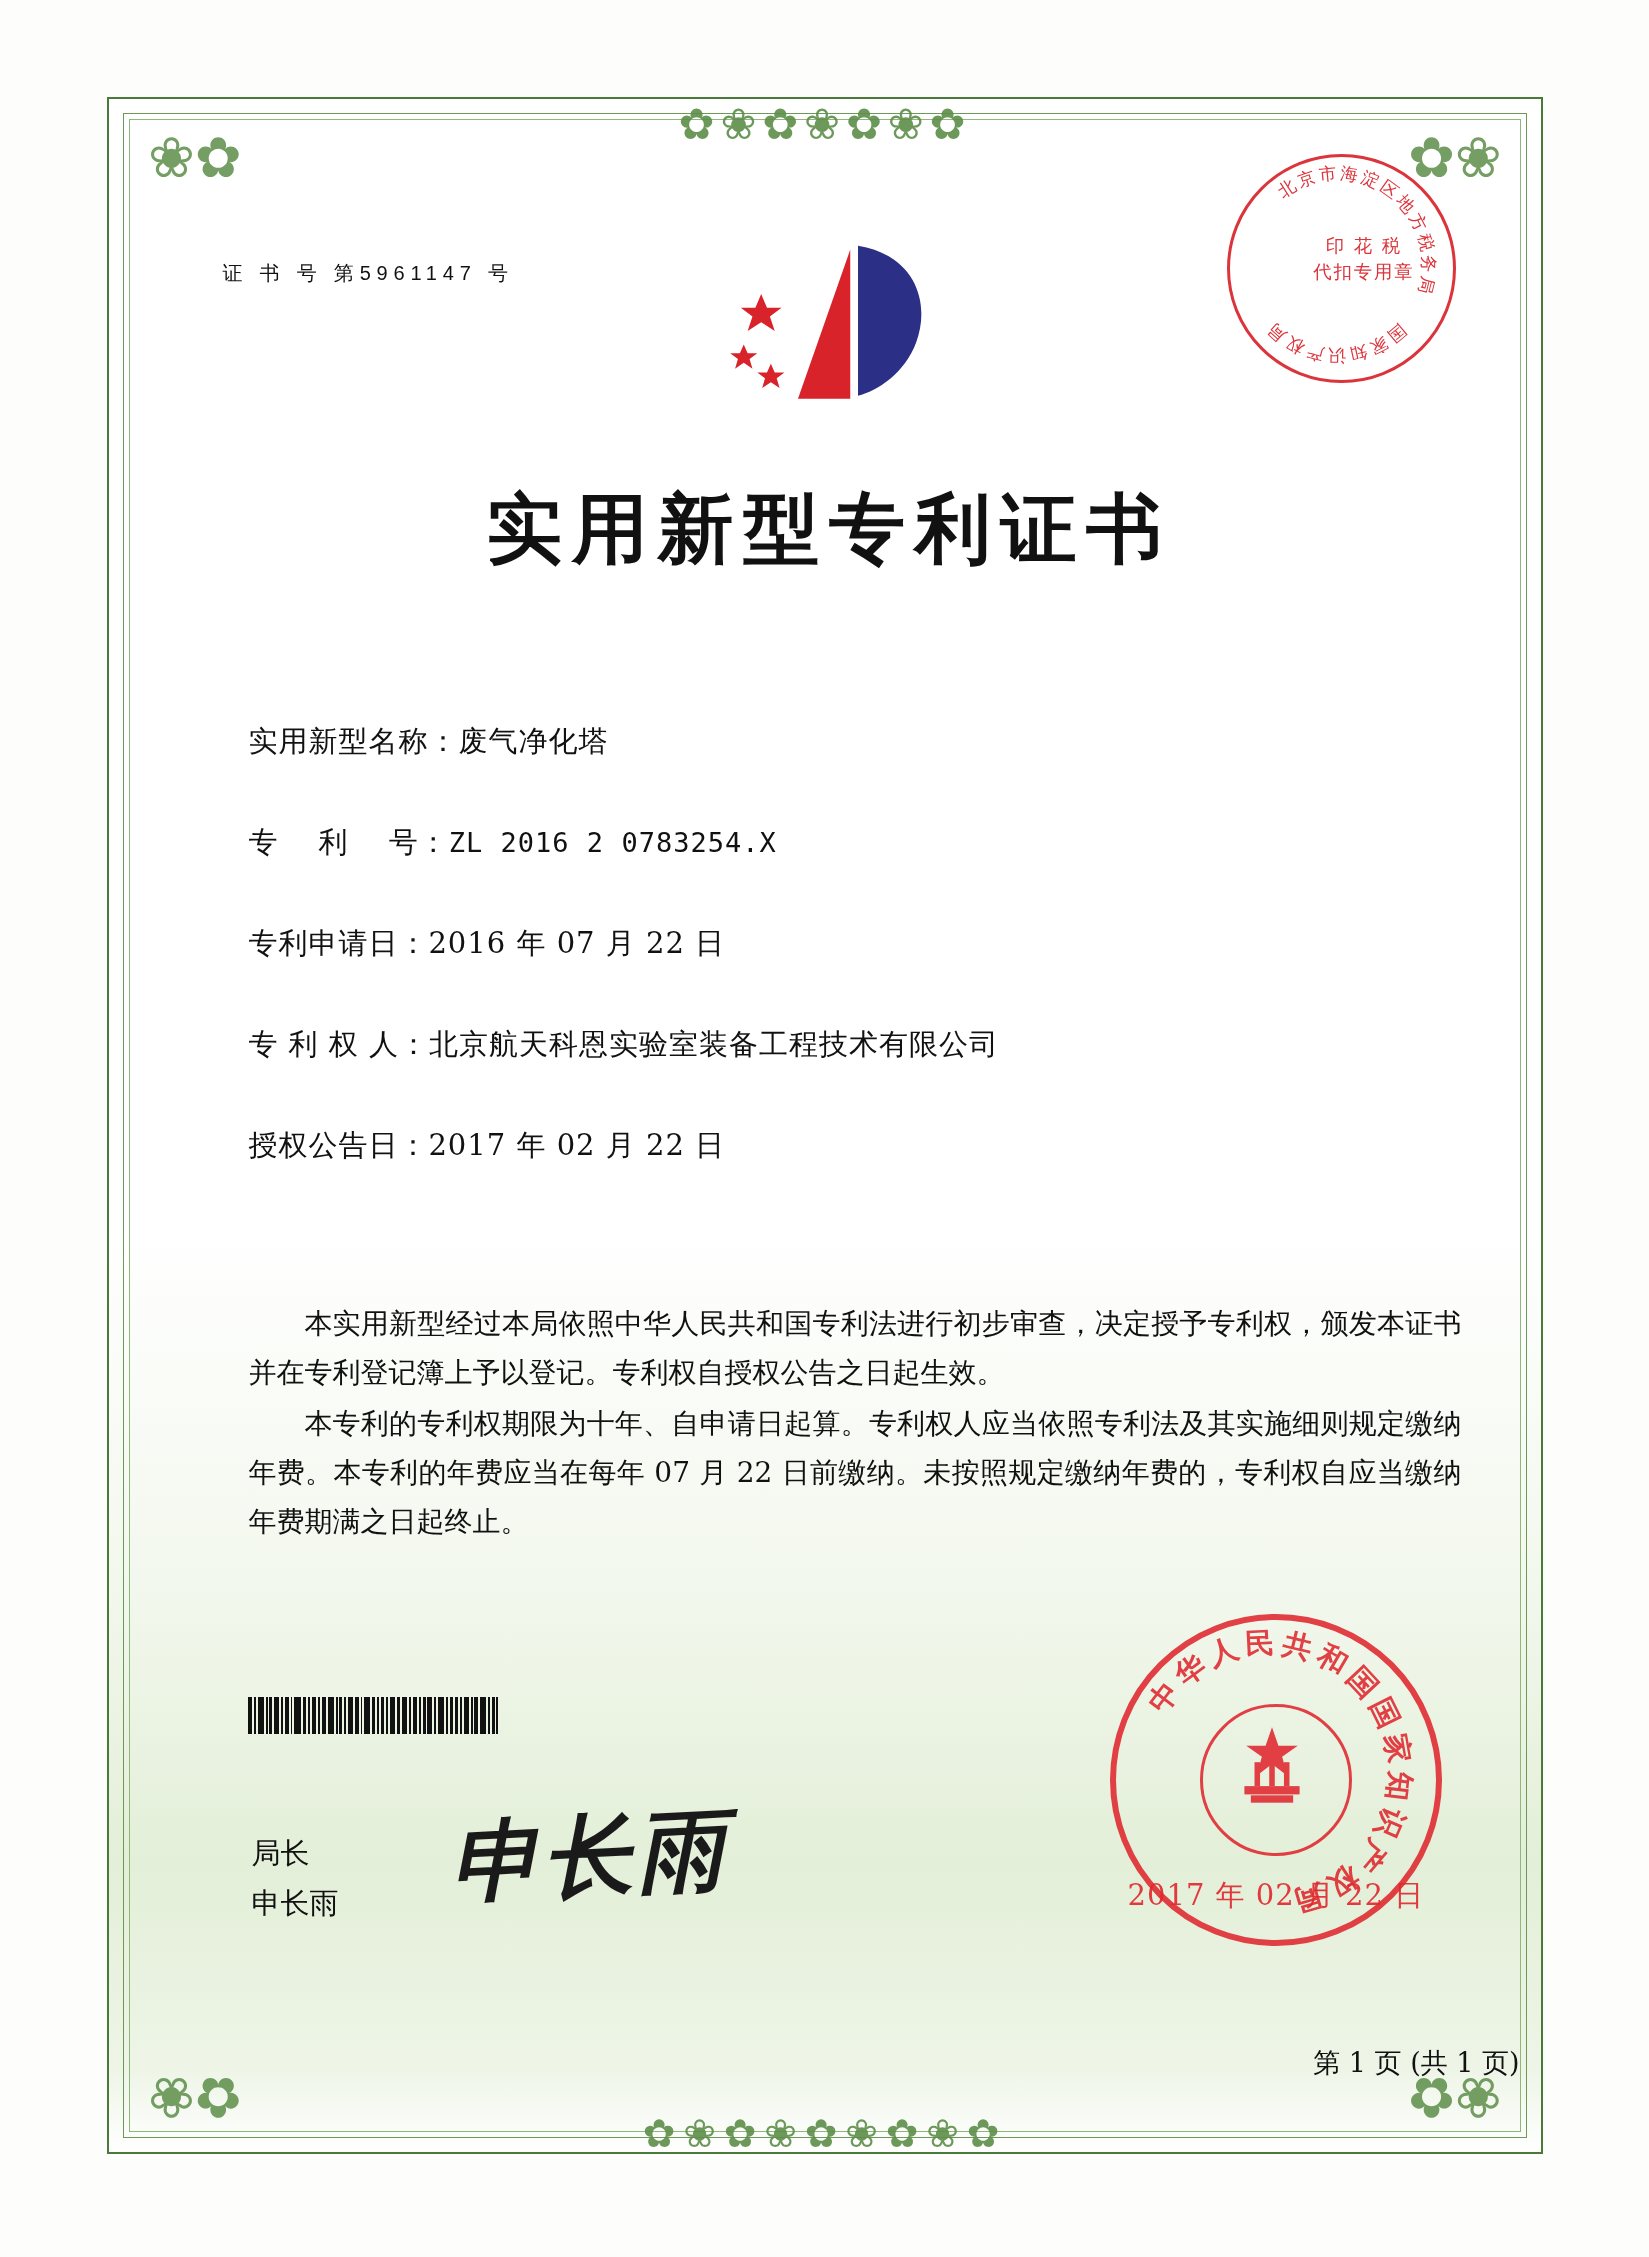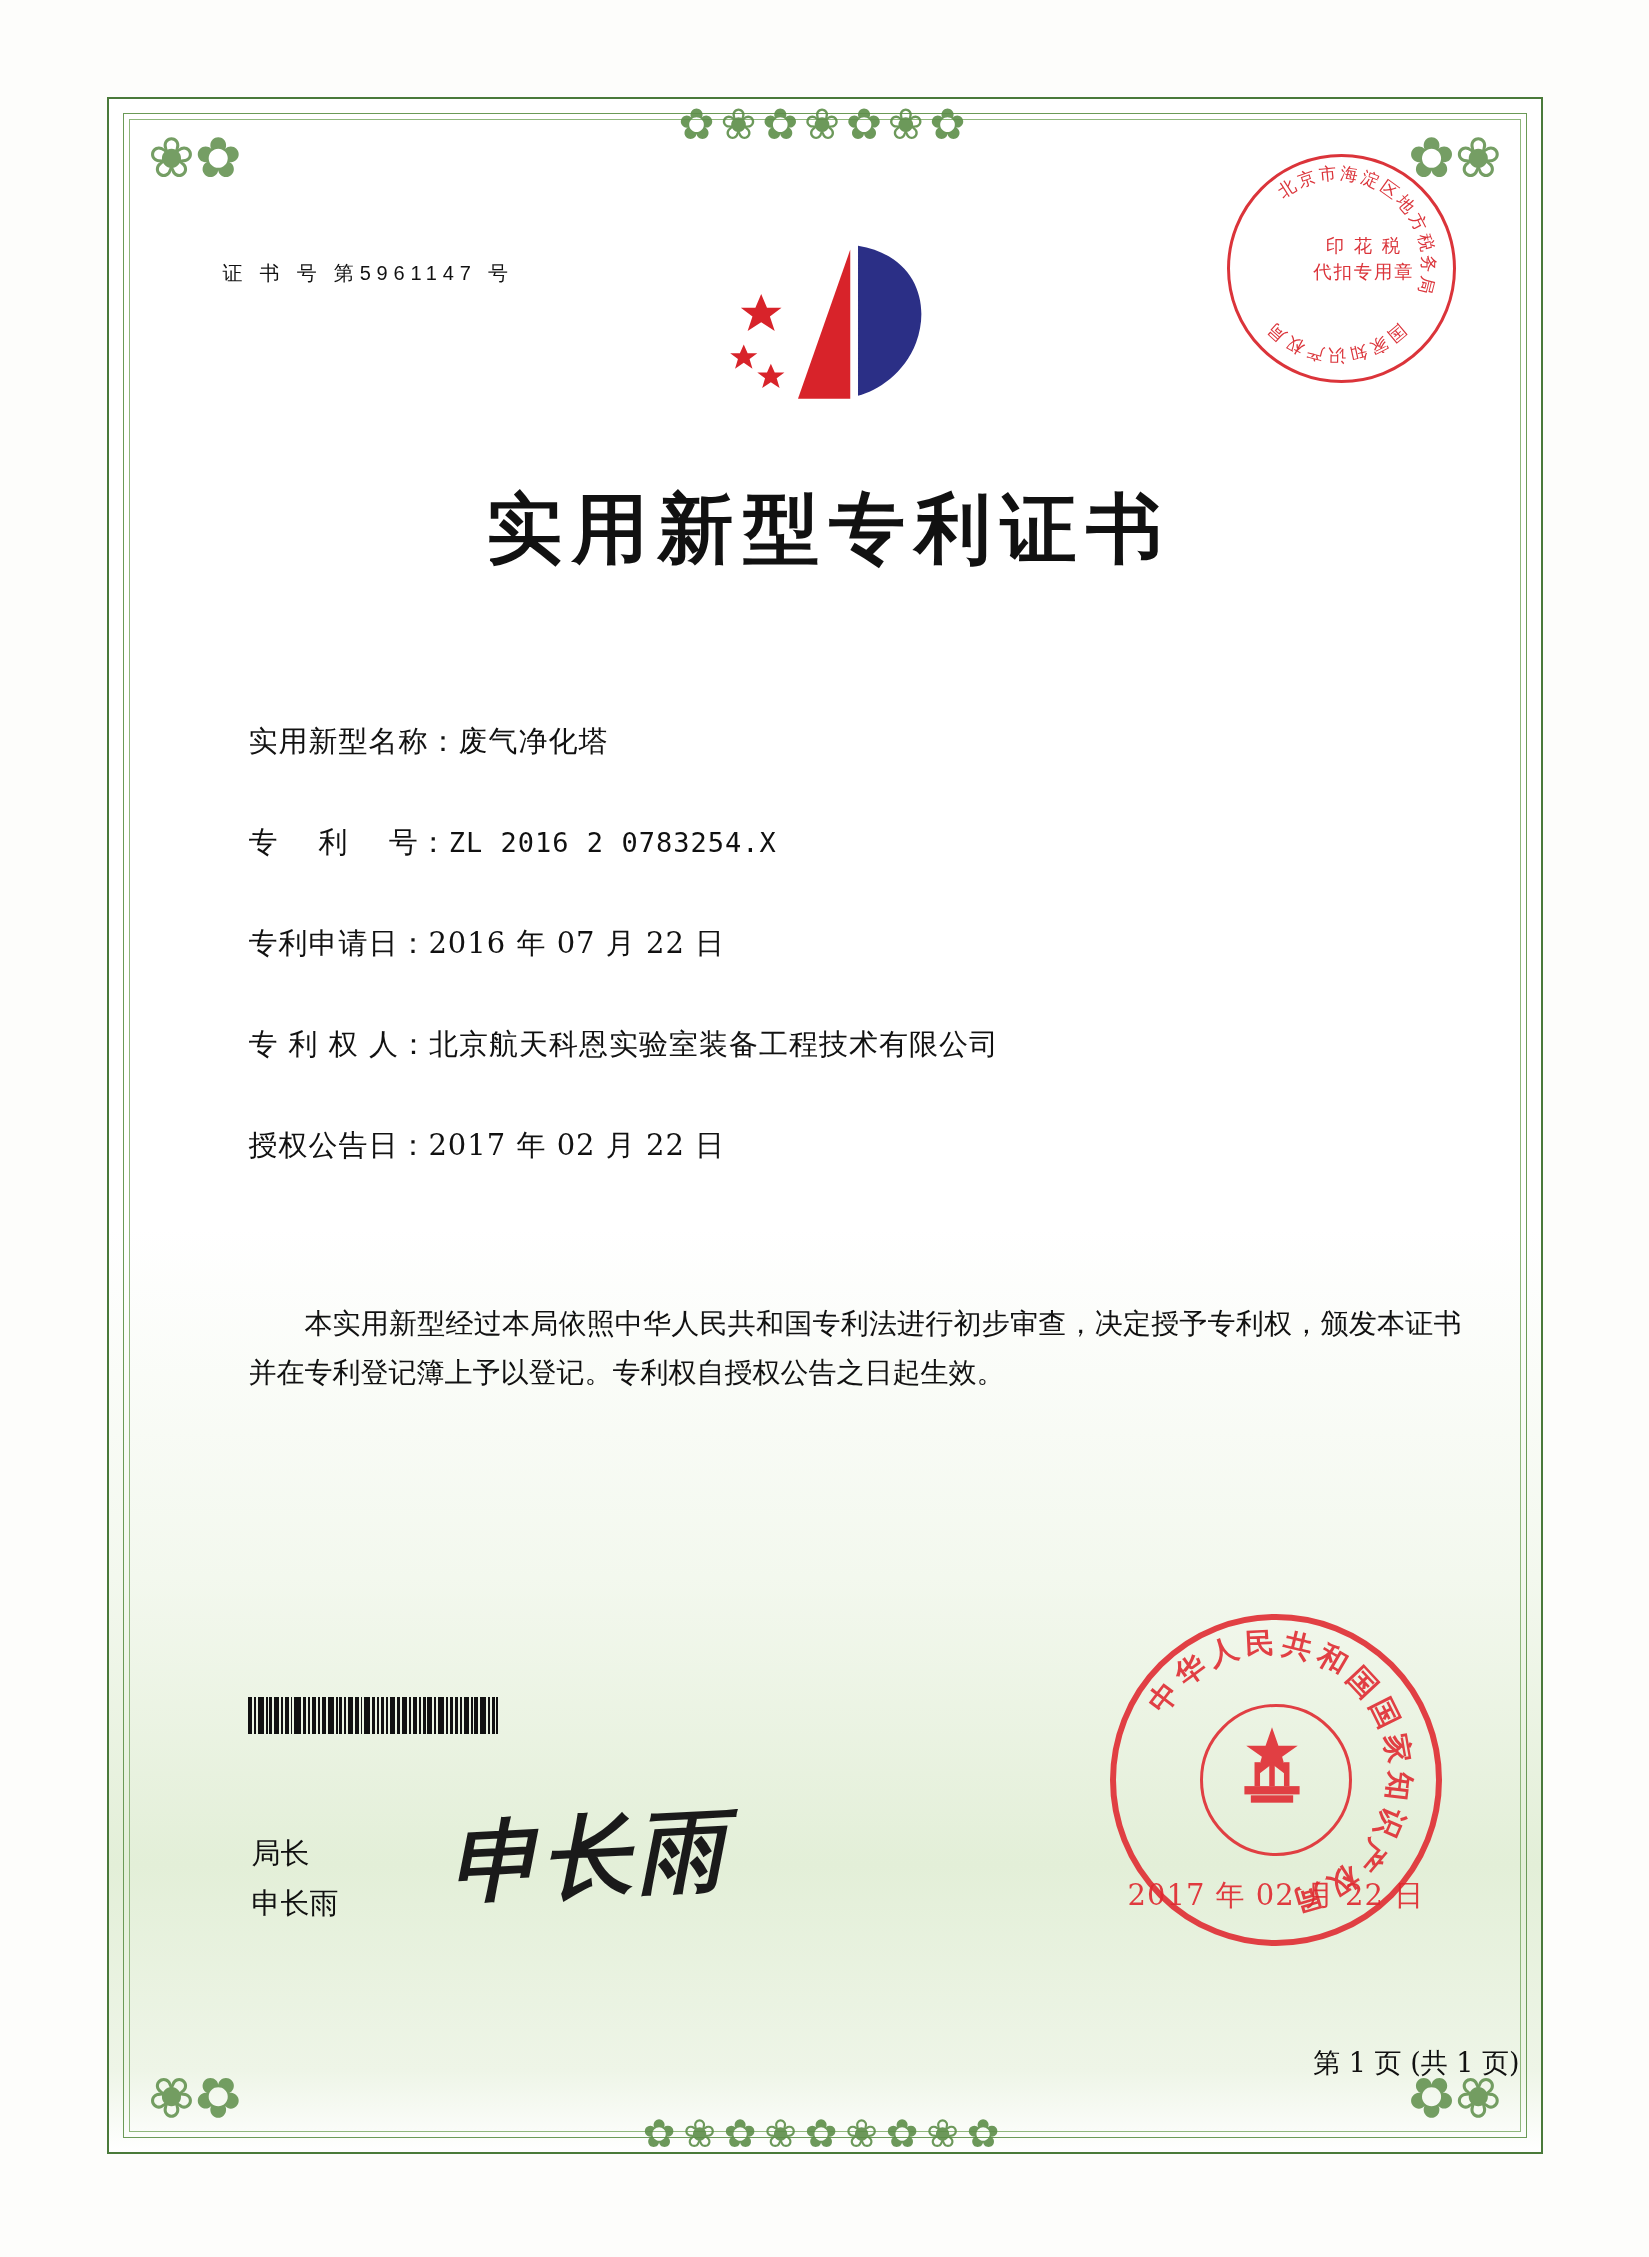--- a/index.html
+++ b/index.html
@@ -186,20 +186,21 @@
           <div class="field">
             <span class="flabel">专 利 权 人：</span><span class="fval">北京航天科恩实验室装备工程技术有限公司</span>
           </div>
           <div class="field">
             <span class="flabel">授权公告日：</span><span class="fval">2017 年 02 月 22 日</span>
           </div>
         </div>
 
         <div class="body-text">
           <p>本实用新型经过本局依照中华人民共和国专利法进行初步审查，决定授予专利权，颁发本证书并在专利登记簿上予以登记。专利权自授权公告之日起生效。</p>
+          <p>本专利的专利权期限为十年、自申请日起算。专利权人应当依照专利法及其实施细则规定缴纳年费。本专利的年费应当在每年 07 月 22 日前缴纳。未按照规定缴纳年费的，专利权自应当缴纳年费期满之日起终止。</p>
         </div>
 
         <div class="barcode" id="barcode"><i style="width:3.9px"></i><i style="width:1.9px"></i><i style="width:5.8px"></i><i style="width:1.9px"></i><i style="width:2.9px"></i><i style="width:4.9px"></i><i style="width:1.9px"></i><i style="width:3.9px"></i><i style="width:1.9px"></i><i style="width:6.8px"></i><i style="width:2.9px"></i><i style="width:1.9px"></i><i style="width:4.9px"></i><i style="width:1.9px"></i><i style="width:3.9px"></i><i style="width:5.8px"></i><i style="width:1.9px"></i><i style="width:2.9px"></i><i style="width:1.9px"></i><i style="width:4.9px"></i><i style="width:3.9px"></i><i style="width:1.9px"></i><i style="width:5.8px"></i><i style="width:2.9px"></i><i style="width:1.9px"></i><i style="width:3.9px"></i><i style="width:1.9px"></i><i style="width:4.9px"></i><i style="width:2.9px"></i><i style="width:5.8px"></i><i style="width:1.9px"></i><i style="width:3.9px"></i><i style="width:1.9px"></i><i style="width:2.9px"></i><i style="width:4.9px"></i><i style="width:1.9px"></i><i style="width:5.8px"></i><i style="width:1.9px"></i><i style="width:3.9px"></i><i style="width:2.9px"></i><i style="width:1.9px"></i><i style="width:4.9px"></i><i style="width:1.9px"></i><i style="width:3.9px"></i><i style="width:5.8px"></i><i style="width:1.9px"></i><i style="width:2.9px"></i><i style="width:1.9px"></i></div>
 
         <div class="sig-label">
           <div>局长</div>
           <div>申长雨</div>
         </div>
         <div class="sig-hand">申长雨</div>
 

